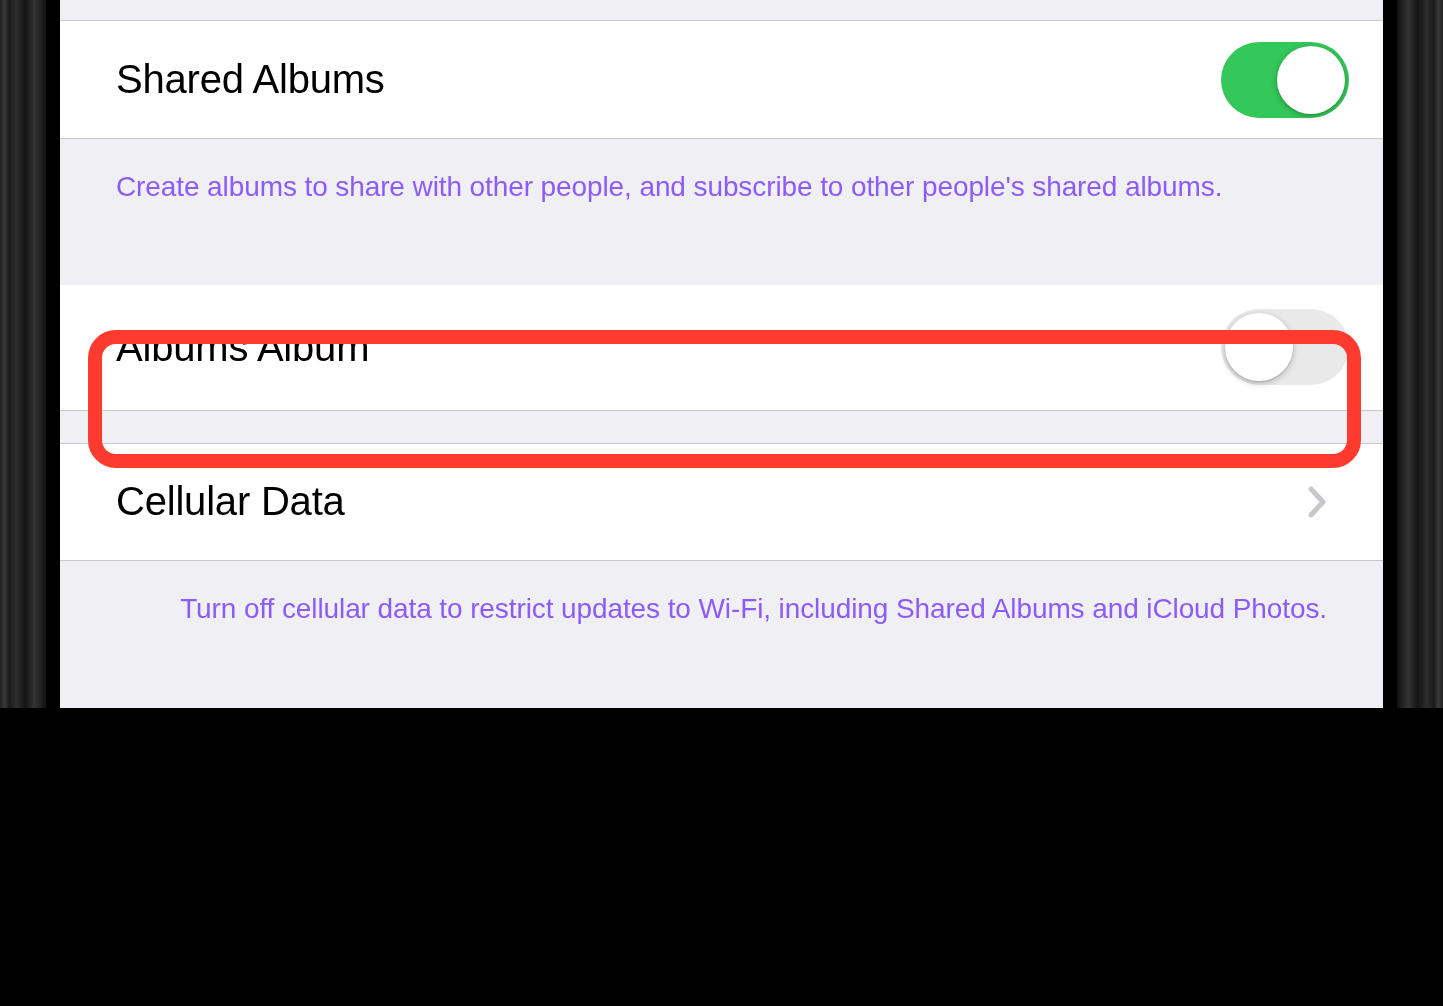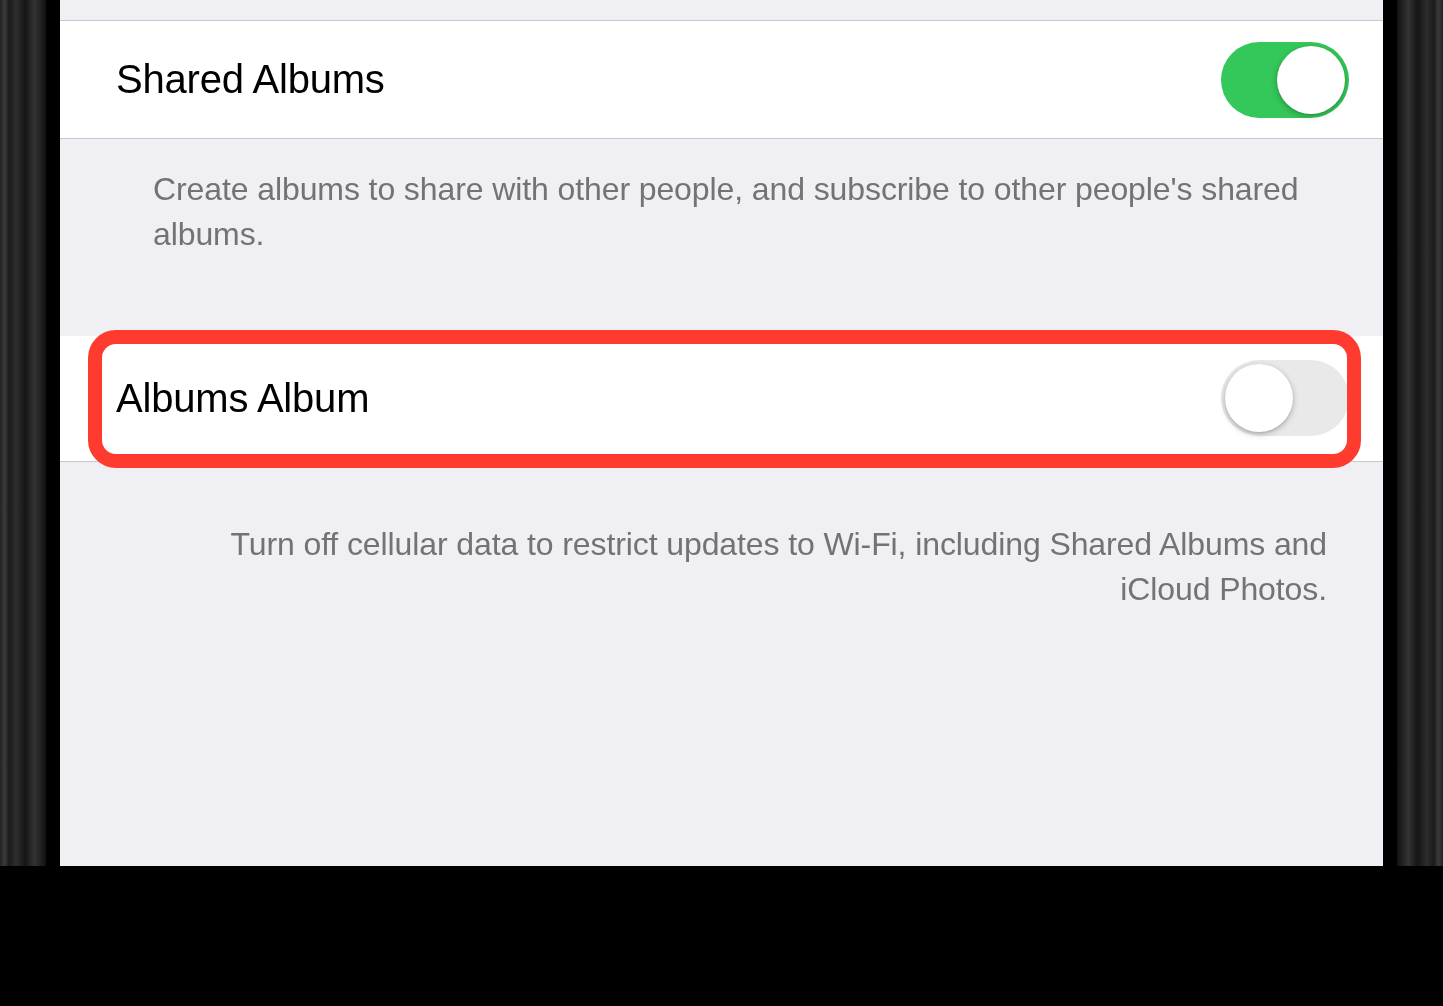--- a/index.html
+++ b/index.html
@@ -8,21 +8,21 @@
       background: #000;
       width: 1443px;
       height: 1006px;
       display: flex;
       align-items: flex-start;
       justify-content: center;
       overflow: hidden;
     }
     .device-outer {
       width: 1443px;
-      height: 866px;
+      height: 708px;
       background: #000;
       display: flex;
       align-items: stretch;
       justify-content: center;
       position: relative;
     }
     .rail-left, .rail-right {
       width: 46px;
       background: linear-gradient(90deg,#222 0%, #3a3a3a 10%, #1a1a1a 20%, #2e2e2e 35%, #151515 55%, #333 75%, #111 100%);
     }
@@ -57,25 +57,24 @@
     }
     .row-label {
       font-size: 40px;
       font-weight: 400;
       color: #000;
       letter-spacing: -0.2px;
     }
 
     .footer-text {
       padding: 28px 56px 46px 56px;
-      font-size: 32px;
-      color: #737373;
+      font-size: 28px;
+      color: #8b5cf6;
       line-height: 1.42;
       letter-spacing: -0.1px;
-      margin-left: 37px;
     }
 
     .section-gap {
       height: 32px;
     }
 
     
     .toggle {
       width: 128px;
       height: 76px;
@@ -147,20 +146,28 @@
 
     <div class="setting-row" id="hidden-row" style="min-height:126px;">
       <span class="row-label">Albums Album</span>
       <div class="toggle off">
         <div class="knob"></div>
       </div>
     </div>
 
     <div class="section-gap"></div>
 
+    <div class="setting-row nav-row" style="border-top:1px solid #c8c7cc;">
+      <span class="row-label">Cellular Data</span>
+      <span class="chevron">
+        <svg viewBox="0 0 22 34" width="22" height="34">
+          <polyline points="4,4 16,17 4,30" fill="none" stroke="#c7c7cc" stroke-width="5" stroke-linecap="round" stroke-linejoin="round"></polyline>
+        </svg>
+      </span>
+    </div>
     <div class="footer-text" style="padding-bottom:60px;text-align:right;">Turn off cellular data to restrict updates to Wi-Fi, including Shared Albums and iCloud Photos.</div>
 
     <div class="highlight-box" id="hb" style="left: 28px; top: 329.875px; width: 1273px; height: 138px;"></div>
 
   </div>
 
   <div class="bezel-right"></div>
   <div class="rail-right"></div>
 </div>
 

